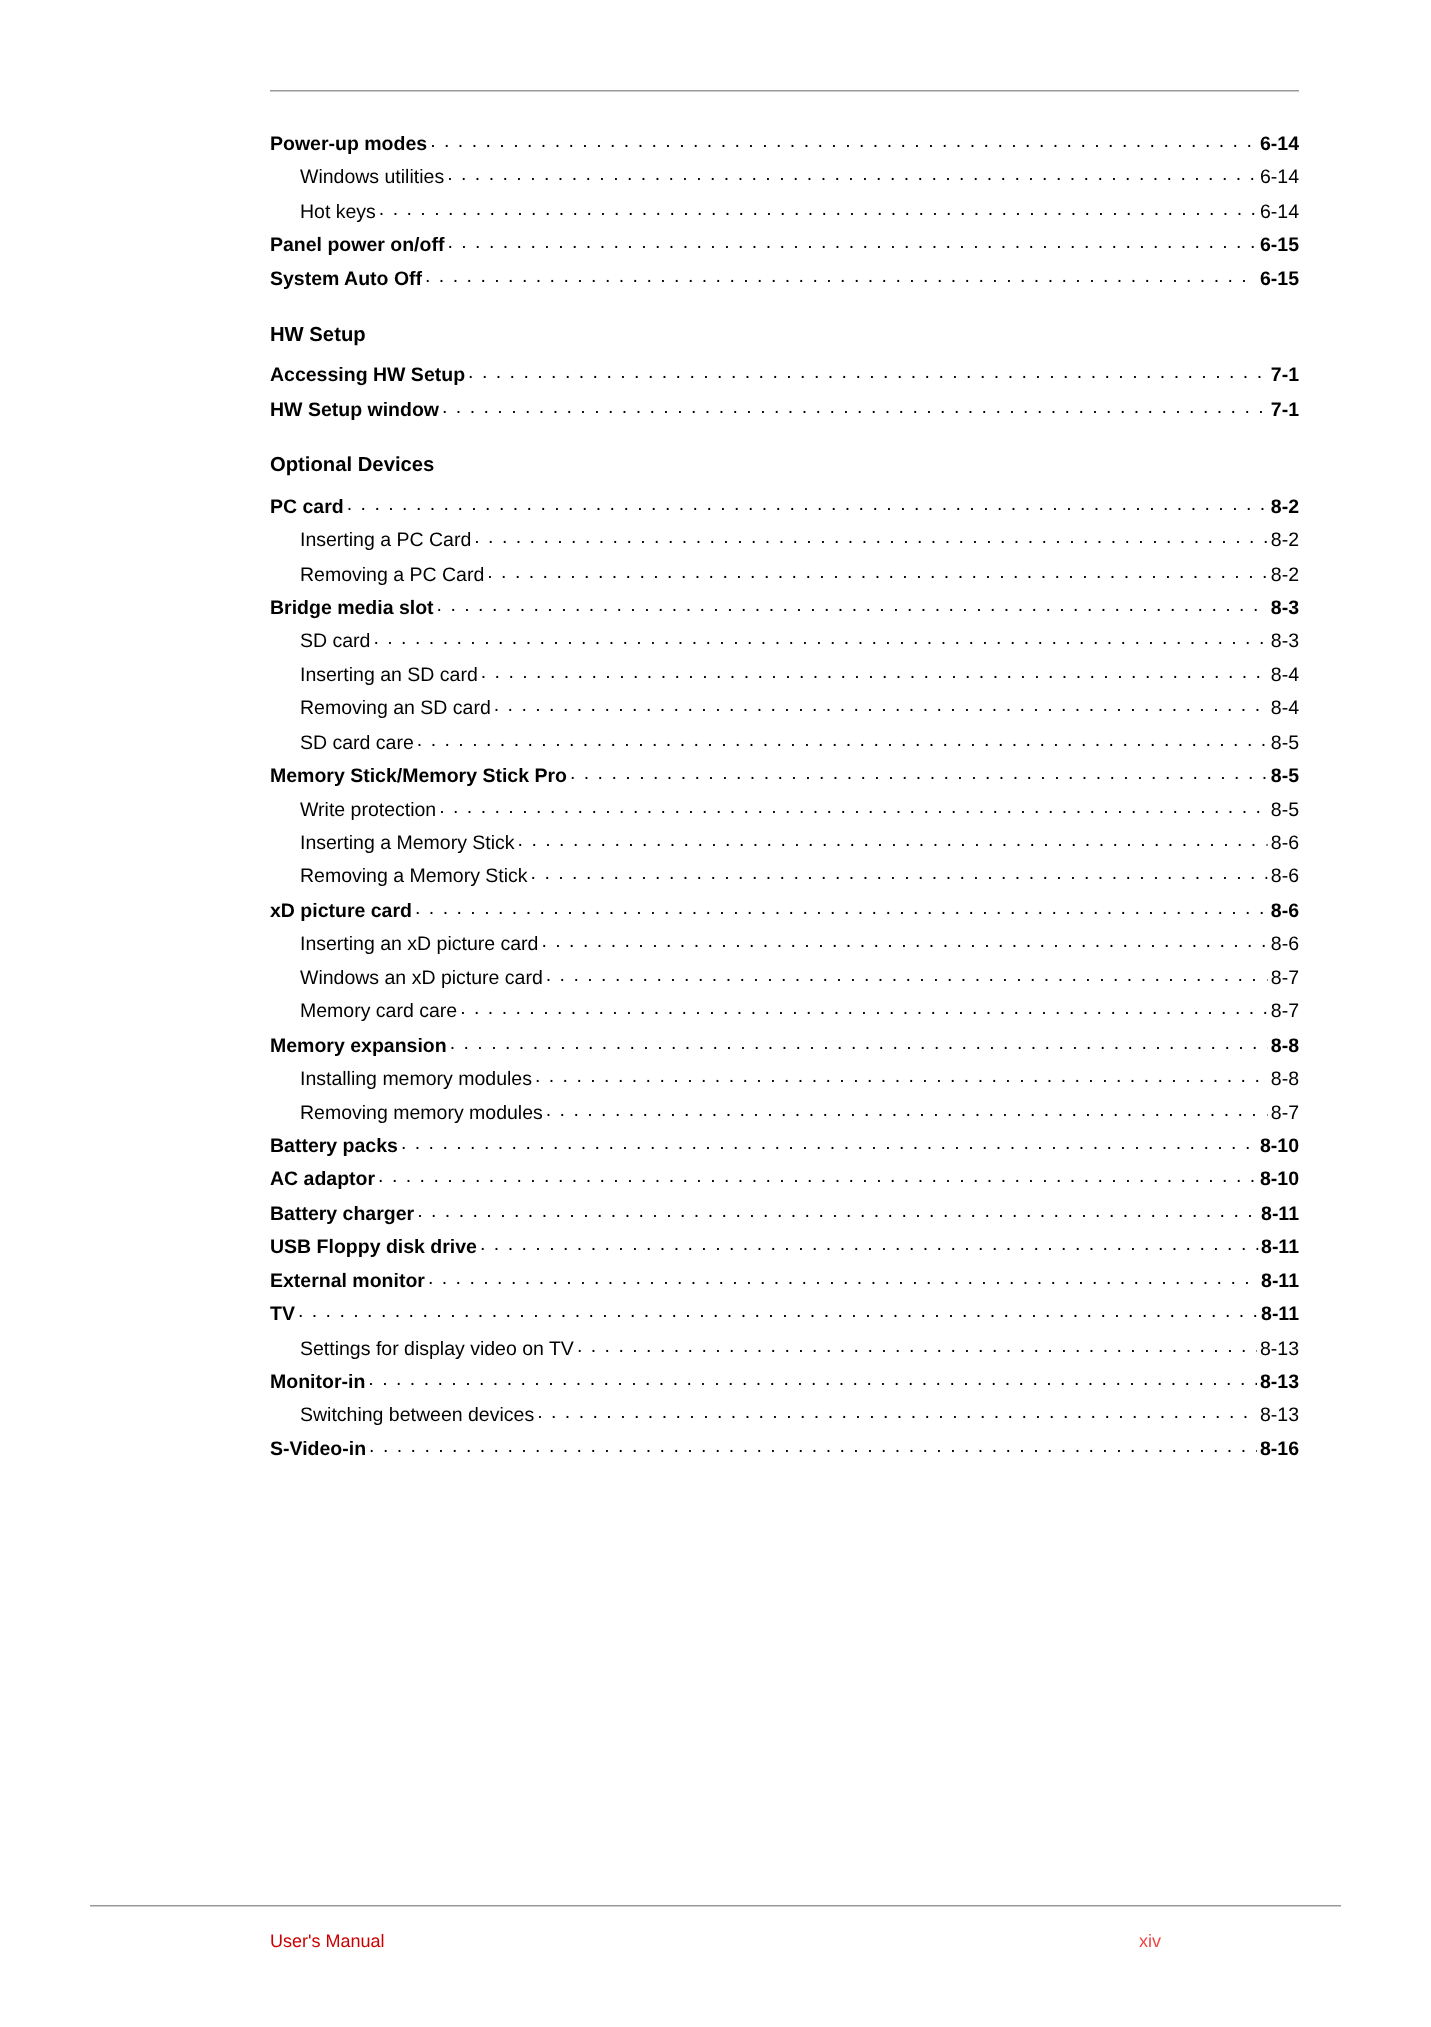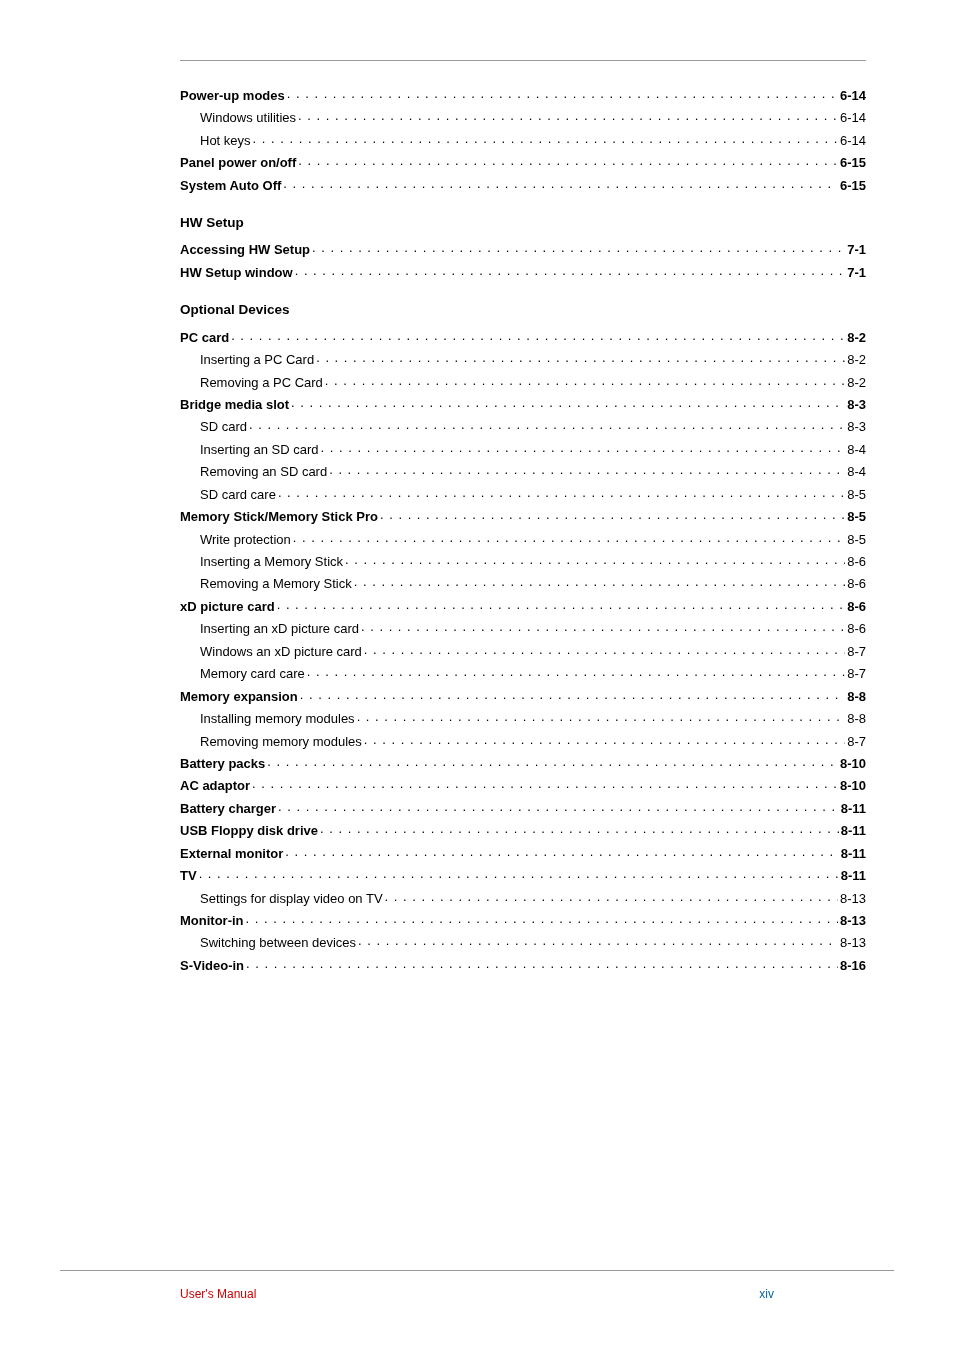--- a/index.html
+++ b/index.html
@@ -104,21 +104,21 @@
       justify-content: space-between;
     }
 
     .footer-left {
       color: #cc0000;
       font-size: 12px;
     }
 
     .footer-right {
       font-size: 12px;
-      color: #0369a1;
+      color: #ef4444;
     }
   </style>
 </head>
 <body>
 
 <div class="page-container">
   <hr class="top-rule">
 
   <div class="toc-section" id="toc-root">
   <div class="toc-entry bold">

